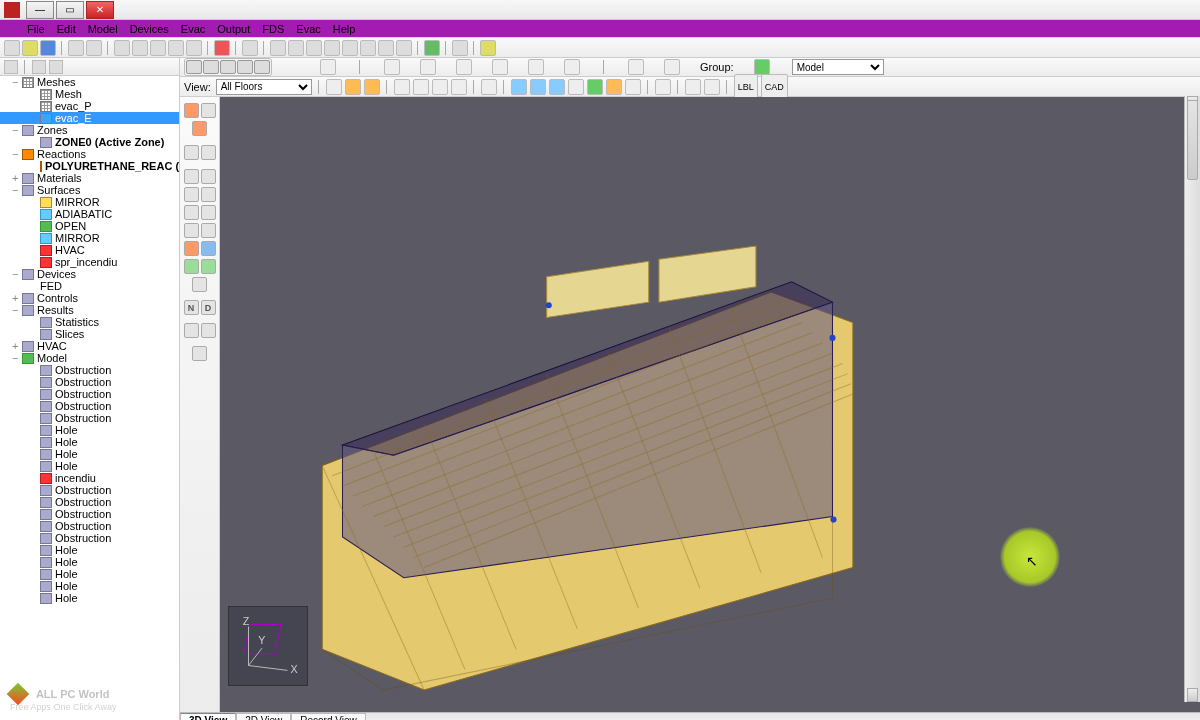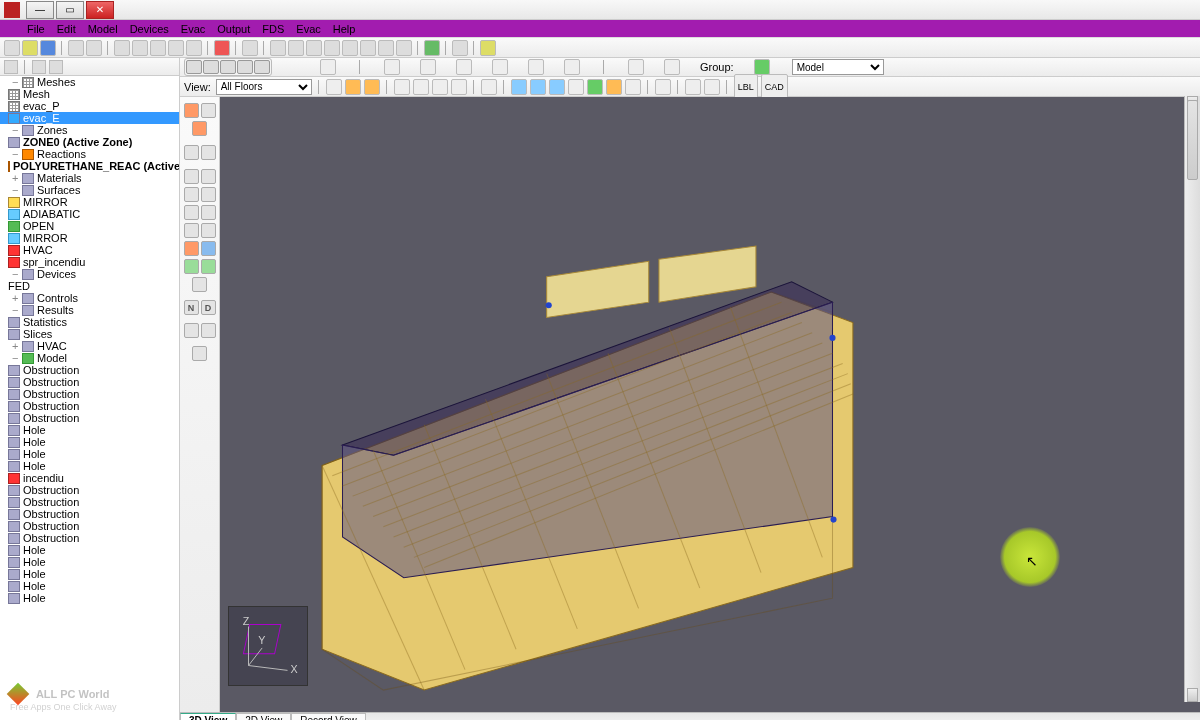--- a/index.html
+++ b/index.html
@@ -20,21 +20,21 @@
 .sep { width:2px; height:14px; border-left:1px solid #aaa; margin:0 3px;}
 
 .main { display:flex; height: calc(720px - 20px - 18px - 20px); }
 
 .tree { width: 180px; background:#fff; border-right:1px solid #ccc; overflow:auto; position:relative;}
 .minitb { height:18px; background:linear-gradient(#fafafa,#ececec); border-bottom:1px solid #ccc; display:flex; gap:3px; align-items:center; padding:0 4px;}
 .mb { width:14px; height:14px; background:#ddd; border:1px solid #bbb; display:inline-block;}
 .tree ul { list-style:none; padding-left:0;}
 .tree li { white-space: nowrap; padding:0 2px; line-height:12px; height:12px; font-size:10px; display:flex; align-items:center;}
 .tree .lvl1 { padding-left: 12px;}
-.tree .lvl2 { padding-left: 8px;}
+.tree .lvl2 { padding-left: 40px;}
 .tree .toggle { color:#888; width:10px; display:inline-block;}
 .tree .ticon { width:12px; height:11px; display:inline-block; margin-right:3px; background:#aac; border:1px solid #779;}
 .ticon.green{background:#5b5;border-color:#393;}
 .ticon.yellow{background:#fd5;border-color:#a83;}
 .ticon.lblue{background:#6cf;border-color:#39c;}
 .ticon.red{background:#f33;border-color:#a22;}
 .ticon.fire{background:#f80;border-color:#a50;}
 .ticon.grid{background:#fff;border-color:#777; background-image:linear-gradient(90deg,#999 1px,transparent 1px),linear-gradient(#999 1px,transparent 1px); background-size:3px 3px;}
 .ticon.sel{ background:#3af; }
 .tree .node-label { }

